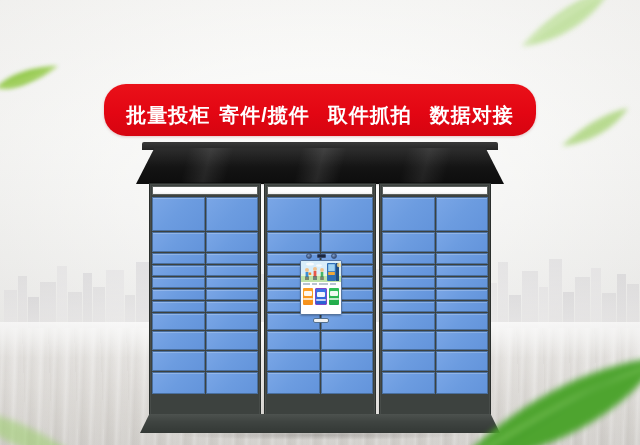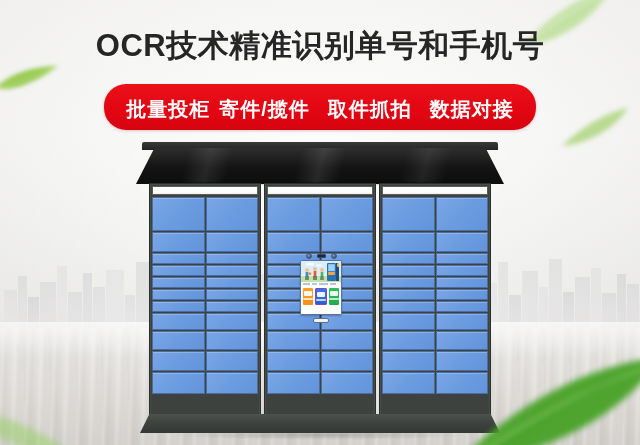--- a/index.html
+++ b/index.html
@@ -145,21 +145,21 @@
     position: absolute;
     left: 0; top: 84px;
     width: 640px;
     text-align: center;
   }
   .pill {
     display: inline-block;
     background: linear-gradient(180deg, #ea1119 0%, #e30613 55%, #d60410 100%);
     color: #ffffff;
     border-radius: 22px;
-    padding: 12px 22px 7px 22px;
+    padding: 18px 22px 7px 22px;
     font-size: 20px;
     line-height: 27px;
     font-weight: bold;
     letter-spacing: 1px;
     white-space: nowrap;
     box-shadow: 0 1px 3px rgba(140,10,18,0.22);
   }
   .pill .sep { display: inline-block; width: 9px; }
 
   
@@ -681,21 +681,20 @@
   <svg class="leaf leaf-br" viewBox="0 0 210 118">
     <path d="M208,6 C150,10 70,44 4,112 C78,108 168,70 208,6 Z" fill="#4aa32a"></path>
     <path d="M200,14 C142,30 72,74 14,108" stroke="#7cc45a" stroke-width="3" fill="none" opacity="0.85"></path>
     <path d="M206,2 C160,26 96,62 40,104" stroke="#2f8f1c" stroke-width="2" fill="none" opacity="0.45"></path>
   </svg>
 
   <svg class="leaf leaf-bl" viewBox="0 0 120 62">
     <path d="M2,6 C34,8 78,26 118,58 C74,56 26,36 2,6 Z" fill="#9ccf6b"></path>
   </svg>
 
-  <div class="headline">OCR技术精准识别单号和手机号</div>
 
   <div class="pill-wrap">
     <div class="pill">
       <span>批量投柜</span><span class="sep"></span><span>寄件/揽件</span><span class="sep"></span><span class="sep"></span><span>取件抓拍</span><span class="sep"></span><span class="sep"></span><span>数据对接</span>
     </div>
   </div>
 
 </div>
 
 </body></html>

